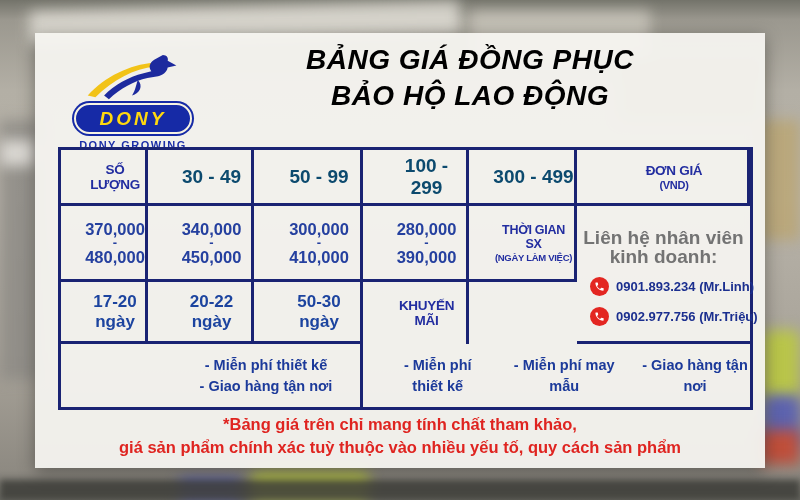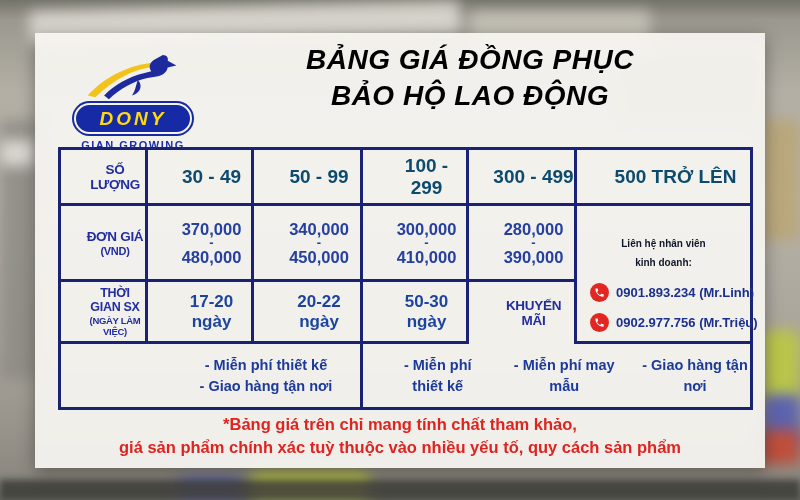--- a/index.html
+++ b/index.html
@@ -51,21 +51,21 @@
   .lbl1 { font-size:13.5px; } .lbl2 { font-size:11px; margin-top:1px; } .lbl3 { font-size:9.5px; margin-top:1px; }
   .qty  { font-size:19px; color:#0c4a6e; font-weight:800; letter-spacing:0; }
   .price { color:#25409f; font-weight:700; font-size:16.5px; line-height:18px; }
   .price .dash { font-size:13px; line-height:10px; }
   .time { color:#1c449f; font-weight:700; font-size:17px; }
   .promo { color:#1c3a9a; font-weight:700; font-size:14.5px; line-height:21px; }
   .promo-wide { flex-direction:row; gap:20px; }
 
   
   .contact { padding:6px 4px; justify-content:flex-start; }
-  .contact .head { color:#0f172a; font-weight:800; font-size:10px; line-height:19px; margin-top:22px; }
+  .contact .head { color:#737373; font-weight:800; font-size:19px; line-height:19px; margin-top:16px; }
   .phone-row { display:flex; align-items:center; gap:7px; margin-top:11px; width:100%; padding-left:9px; }
   .ph-ic { width:19px; height:19px; background:#e32621; border-radius:50%; flex:0 0 19px;
            display:flex; align-items:center; justify-content:center; }
   .ph-ic svg { width:11px; height:11px; }
   .phone-num { color:#1b2f8f; font-weight:800; font-size:13px; white-space:nowrap; }
 
   
   .disc { position:absolute; left:0; right:0; bottom:9px; text-align:center;
           color:#df2420; font-weight:800; font-size:16.5px; line-height:23px; }
 </style>
@@ -91,36 +91,35 @@
 
   <div class="logo">
     <svg class="kanga" viewBox="0 0 110 60">
       <path d="M8 46 C26 26 52 14 76 12 l2 4 C56 18 34 30 16 48 Z" fill="#f2c318"></path>
       <path d="M86 4 c4 0 6 3 5 6 l9 5 -9 2 c-1 5 -5 8 -10 9 l-11 2 c-14 3 -28 11 -40 22 l-5 -4 C36 35 50 27 66 23 l8 -2 c-3 -4 -2 -9 3 -12 z" fill="#1d2a9e"></path>
       <path d="M60 30 c6 6 2 14 -6 16 c4 -6 4 -11 6 -16 z" fill="#1d2a9e"></path>
     </svg>
     <div class="pill">
       <span>DONY</span>
     </div>
-    <div class="tag">GIAN GROWING</div>
+    <div class="tag">DONY GROWING</div>
   </div>
 
   <div class="title">
     <div>BẢNG GIÁ ĐỒNG PHỤC</div>
     <div>BẢO HỘ LAO ĐỘNG</div>
   </div>
 
   <div class="tbl">
 
     <div class="cell cond lbl1">SỐ LƯỢNG</div>
     <div class="cell qty">30 - 49</div>
     <div class="cell qty">50 - 99</div>
     <div class="cell qty">100 - 299</div>
     <div class="cell qty">300 - 499</div>
-    <div class="cell qty no-r">500 TRỞ LÊN</div>
 
     <div class="cell cond">
       <span class="lbl1">ĐƠN GIÁ</span>
       <span class="lbl2">(VND)</span>
     </div>
     <div class="cell price">
       <span>370,000</span>
       <span class="dash">-</span>
       <span>480,000</span>
     </div>

